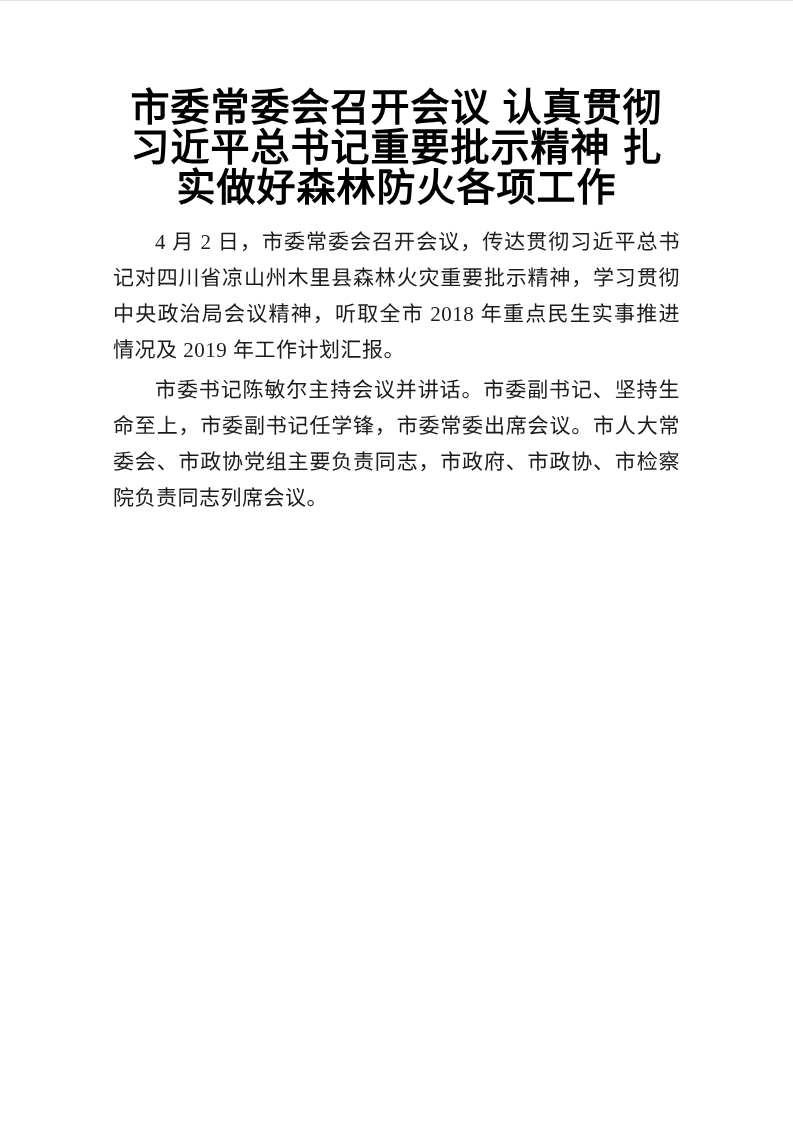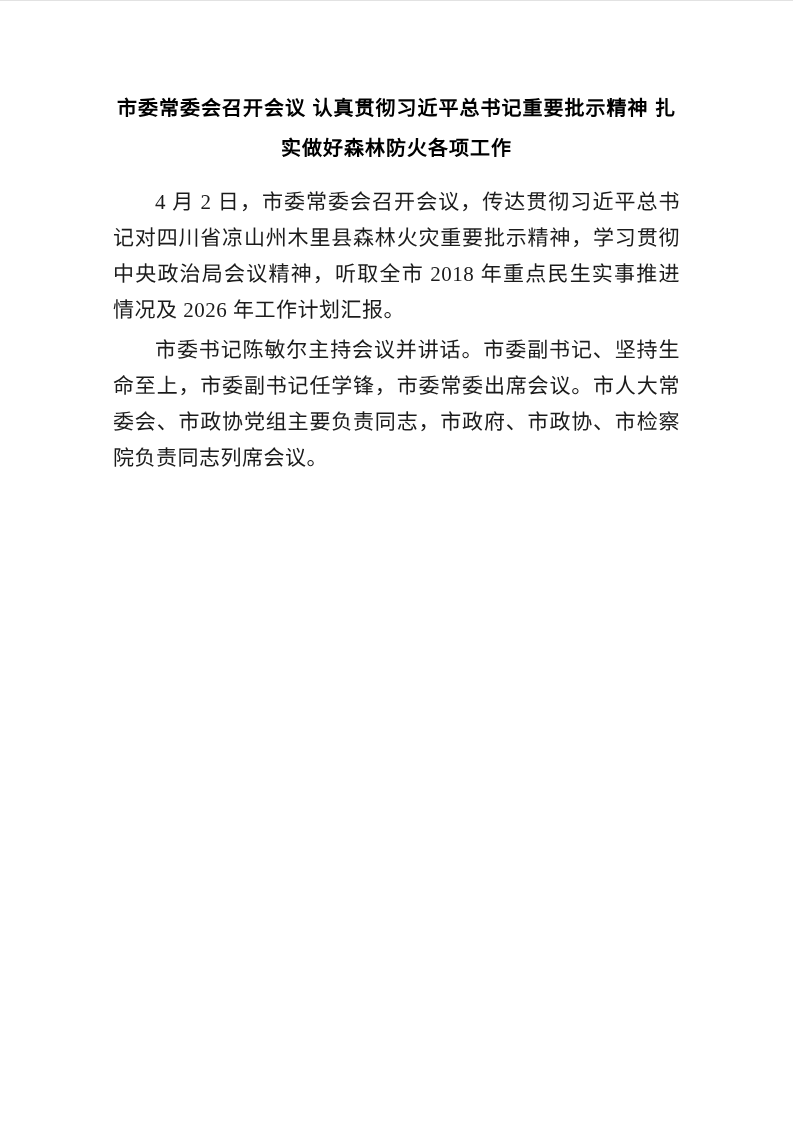--- a/index.html
+++ b/index.html
@@ -17,21 +17,21 @@
     height: 1122px;
     background: #ffffff;
     border-top: 1px solid #e2e2e2;
     padding: 87px 113px 0 113px;
     color: #000000;
     font-family: "Liberation Serif", serif;
   }
   .doc-title {
     font-family: "Liberation Sans", "DejaVu Sans", sans-serif;
     font-weight: 700;
-    font-size: 20px;
+    font-size: 39px;
     line-height: 40px;
     text-align: center;
     letter-spacing: 1px;
     color: #000000;
     margin: 0 0 16px 0;
   }
   .subtitle-line,
   .byline {
     font-family: "Liberation Serif", "DejaVu Serif", serif;
     font-size: 20px;
@@ -60,17 +60,17 @@
 <body>
 
 <div class="page">
 
   <h1 class="doc-title">市委常委会召开会议 认真贯彻习近平总书记重要批示精神 扎实做好森林防火各项工作</h1>
 
 
 
 
   <div class="article-body">
-    <p>4 月 2 日，市委常委会召开会议，传达贯彻习近平总书记对四川省凉山州木里县森林火灾重要批示精神，学习贯彻中央政治局会议精神，听取全市 2018 年重点民生实事推进情况及 2026 年工作计划汇报。</p>
+    <p>4 月 2 日，市委常委会召开会议，传达贯彻习近平总书记对四川省凉山州木里县森林火灾重要批示精神，学习贯彻中央政治局会议精神，听取全市 2018 年重点民生实事推进情况及 2019 年工作计划汇报。</p>
     <p>市委书记陈敏尔主持会议并讲话。市委副书记、坚持生命至上，市委副书记任学锋，市委常委出席会议。市人大常委会、市政协党组主要负责同志，市政府、市政协、市检察院负责同志列席会议。</p>
   </div>
 
 </div>
 
 </body></html>

